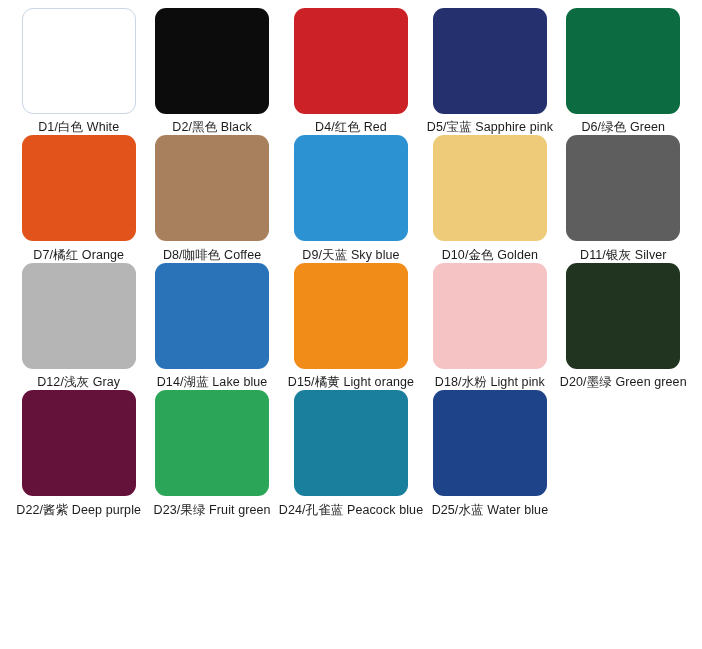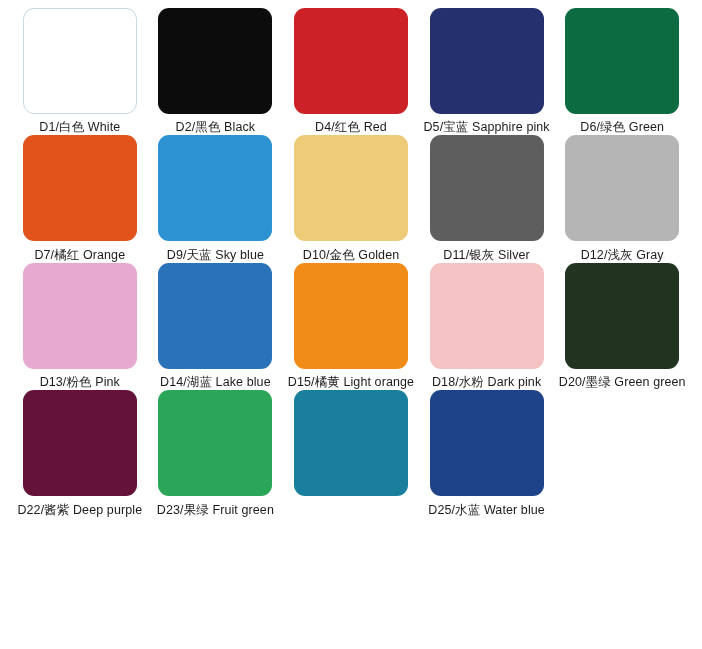--- a/index.html
+++ b/index.html
@@ -70,63 +70,64 @@
     </div>
     <div class="swatch-cell">
       <div class="swatch-chip" style="background: rgb(13, 107, 65);"></div>
       <div class="swatch-label">D6/绿色 Green</div>
     </div>
     <div class="swatch-cell">
       <div class="swatch-chip" style="background: rgb(225, 83, 27);"></div>
       <div class="swatch-label">D7/橘红 Orange</div>
     </div>
     <div class="swatch-cell">
+      <div class="swatch-chip" style="background: rgb(168, 128, 93);"></div>
+      <div class="swatch-label">D8/咖啡色 Coffee</div>
+    </div>
+    <div class="swatch-cell">
       <div class="swatch-chip" style="background: rgb(44, 146, 210);"></div>
       <div class="swatch-label">D9/天蓝 Sky blue</div>
     </div>
     <div class="swatch-cell">
       <div class="swatch-chip" style="background: rgb(237, 203, 120);"></div>
       <div class="swatch-label">D10/金色 Golden</div>
     </div>
     <div class="swatch-cell">
       <div class="swatch-chip" style="background: rgb(94, 94, 94);"></div>
       <div class="swatch-label">D11/银灰 Silver</div>
     </div>
     <div class="swatch-cell">
       <div class="swatch-chip" style="background: rgb(181, 181, 181);"></div>
       <div class="swatch-label">D12/浅灰 Gray</div>
     </div>
     <div class="swatch-cell">
-      <div class="swatch-chip" style="background: rgb(231, 169, 208);"></div>
-      <div class="swatch-label">D13/粉色 Pink</div>
-    </div>
-    <div class="swatch-cell">
       <div class="swatch-chip" style="background: rgb(42, 115, 184);"></div>
       <div class="swatch-label">D14/湖蓝 Lake blue</div>
     </div>
     <div class="swatch-cell">
       <div class="swatch-chip" style="background: rgb(240, 140, 23);"></div>
       <div class="swatch-label">D15/橘黄 Light orange</div>
     </div>
     <div class="swatch-cell">
       <div class="swatch-chip" style="background: rgb(246, 195, 196);"></div>
-      <div class="swatch-label">D18/水粉 Dark pink</div>
+      <div class="swatch-label">D18/水粉 Light pink</div>
     </div>
     <div class="swatch-cell">
       <div class="swatch-chip" style="background: rgb(32, 52, 31);"></div>
       <div class="swatch-label">D20/墨绿 Green green</div>
     </div>
     <div class="swatch-cell">
       <div class="swatch-chip" style="background: rgb(101, 18, 58);"></div>
       <div class="swatch-label">D22/酱紫 Deep purple</div>
     </div>
     <div class="swatch-cell">
       <div class="swatch-chip" style="background: rgb(43, 165, 87);"></div>
       <div class="swatch-label">D23/果绿 Fruit green</div>
     </div>
     <div class="swatch-cell">
       <div class="swatch-chip" style="background: rgb(26, 126, 157);"></div>
+      <div class="swatch-label">D24/孔雀蓝 Peacock blue</div>
     </div>
     <div class="swatch-cell">
       <div class="swatch-chip" style="background: rgb(30, 67, 137);"></div>
       <div class="swatch-label">D25/水蓝 Water blue</div>
     </div>
   </div>
 
 </body></html>

